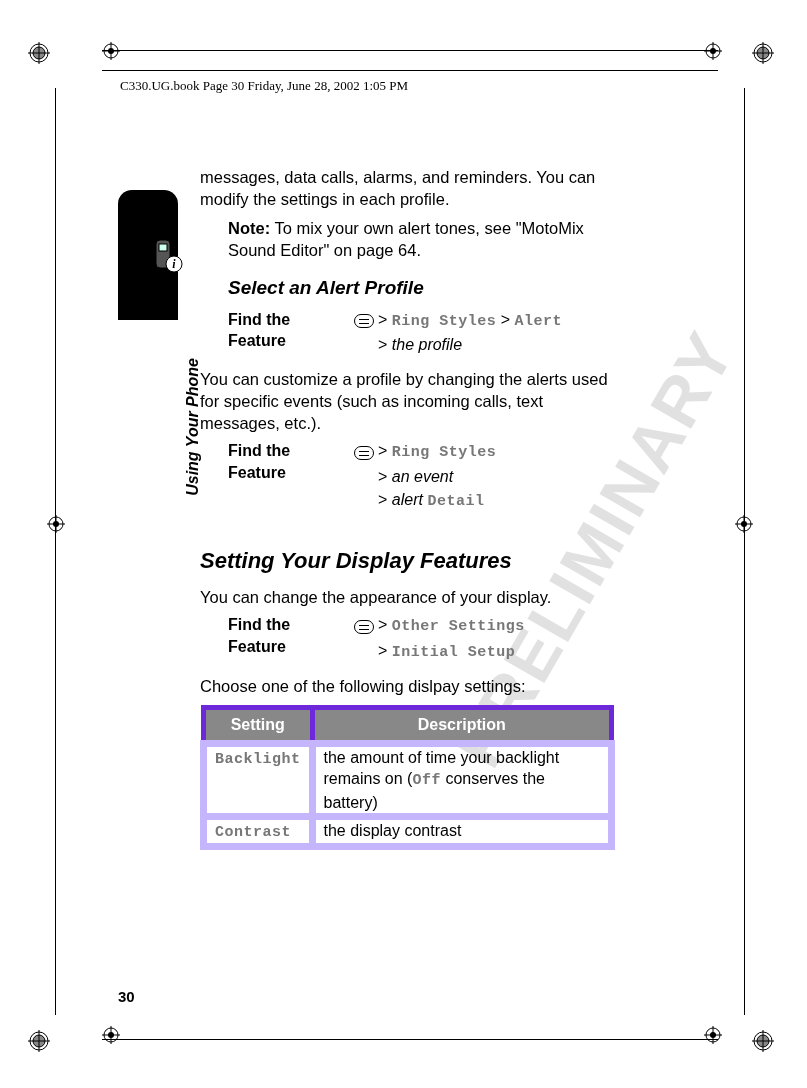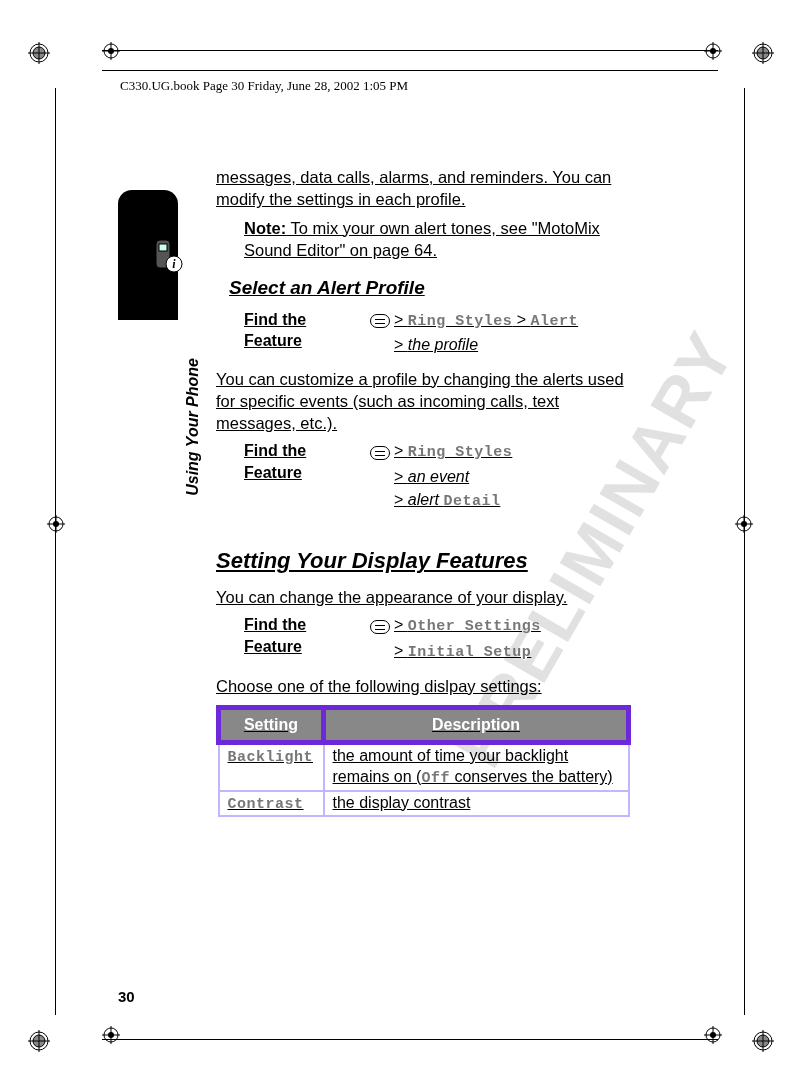--- a/index.html
+++ b/index.html
@@ -37,26 +37,25 @@
   }
   .header-text {
     position: absolute;
     left: 80px;
     top: 58px;
     font-size: 13px;
     font-family: "Times New Roman", serif;
   }
   .content {
     position: absolute;
-    left: 176px;
+    left: 160px;
     top: 140px;
     width: 415px;
     font-size: 16.5px;
     line-height: 1.35;
-    text-decoration: underline;
   }
   .side-tab {
     position: absolute;
     left: 78px;
     top: 170px;
     width: 60px;
     height: 130px;
     background: #000;
     border-top-left-radius: 14px;
     border-top-right-radius: 14px;
@@ -166,21 +165,21 @@
   }
   table.settings th {
     background: #888;
     color: #fff;
     text-align: center;
     padding: 4px 8px;
     font-weight: bold;
     border: 5px solid #6d28d9;
   }
   table.settings td {
-    border: 2px solid #c4b5fd;
+    border: 7px solid #c4b5fd;
     padding: 0 8px;
     vertical-align: top;
   }
   table.settings td.name {
     width: 105px;
   }
   p { margin: 6px 0; }
   .gt { font-family: Arial; }
 </style>
 </head>
@@ -294,21 +293,21 @@
   <div class="watermark">PRELIMINARY</div>
 
   <div class="content">
 
     <p>messages, data calls, alarms, and reminders. You can modify the settings in each profile.</p>
 
     <div class="note-block">
       <span class="bold">Note:</span><span> To mix your own alert tones, see "MotoMix Sound Editor" on page 64.</span>
     </div>
 
-    <h3 class="subhead" style="margin-left:13px">Select an Alert Profile</h3>
+    <h3 class="subhead" style="margin-left:28px">Select an Alert Profile</h3>
 
     <div class="ftf-row">
       <div class="ftf-label" style="padding-left:28px">Find the Feature</div>
       <div class="ftf-key"><span class="menu-key"></span></div>
       <div class="ftf-steps">
         <div class="line"><span class="gt">&gt; </span><span class="mono">Ring Styles</span><span class="gt"> &gt; </span><span class="mono">Alert</span></div>
         <div class="line"><span class="gt">&gt; </span><span class="italic">the profile</span></div>
       </div>
     </div>
 

